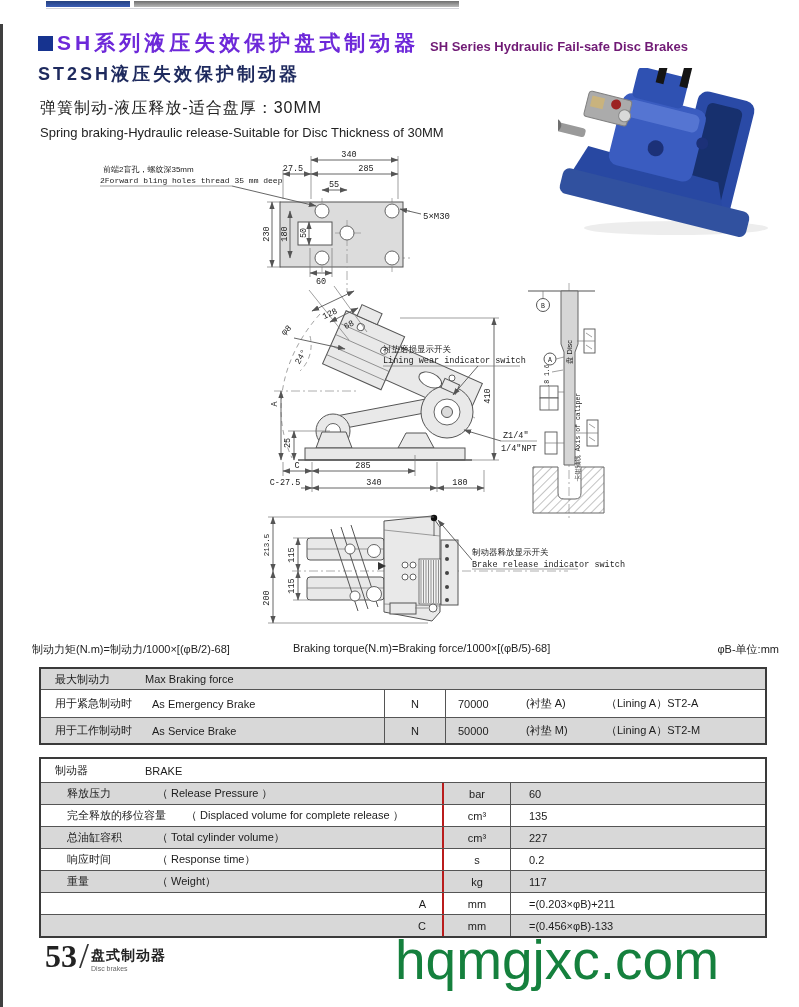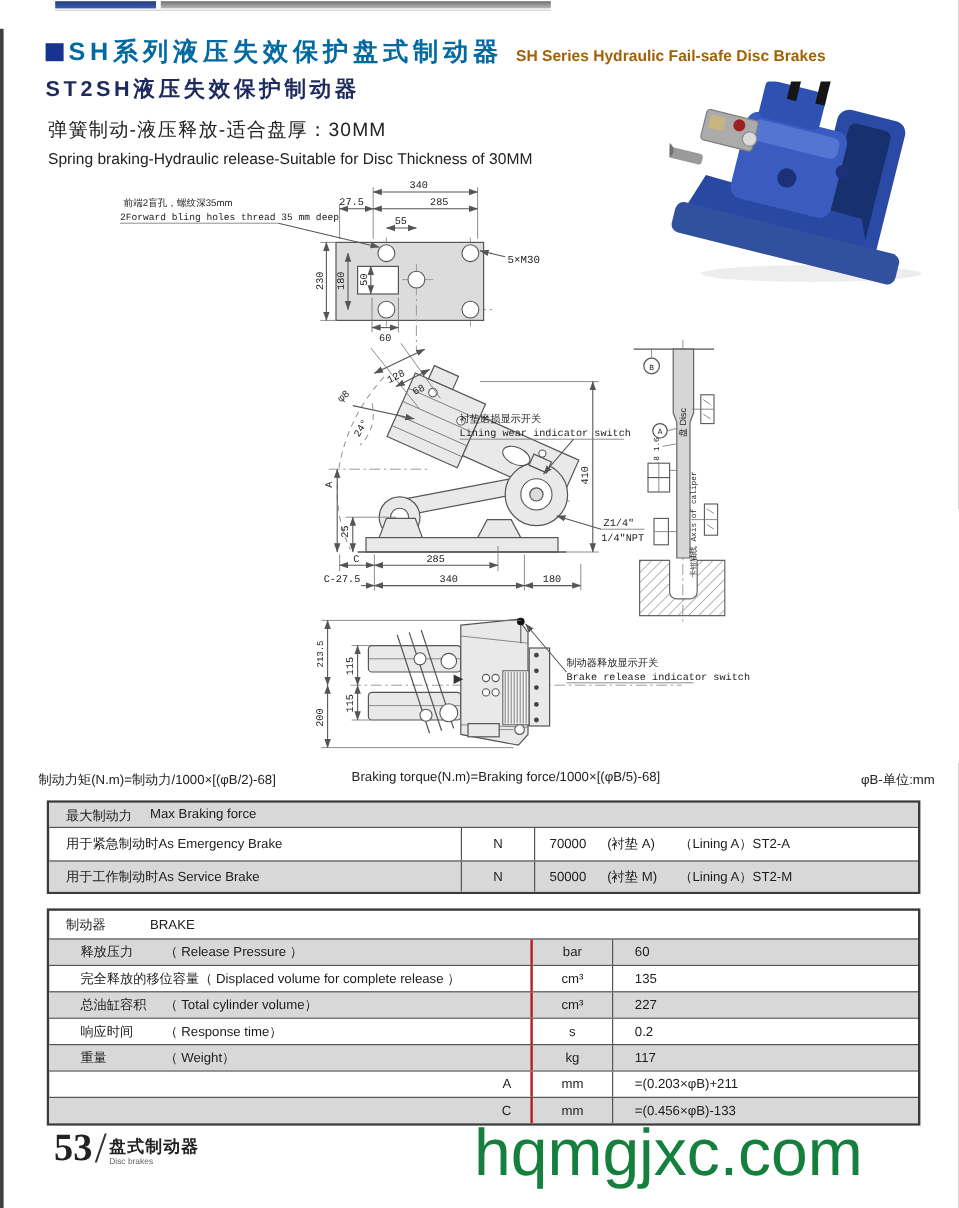--- a/index.html
+++ b/index.html
@@ -4,38 +4,38 @@
 <style>
   html,body{margin:0;padding:0;background:#888;}
   .page{position:relative;width:799px;height:1007px;background:#ffffff;overflow:hidden;
         font-family:"Liberation Sans","DejaVu Sans",sans-serif;color:#1c1c1c;}
   .abs{position:absolute;}
   
   .bar-blue{left:46px;top:1px;width:84px;height:6px;background:linear-gradient(#24407e,#3a5cb4);}
   .bar-gray{left:134px;top:1px;width:325px;height:6px;background:linear-gradient(#6f6f6f,#b9b9b9);}
   .bar-rule{left:46px;top:8px;width:413px;height:1px;background:#d2d2d8;}
   .title-sq{left:38px;top:36px;width:15px;height:15px;background:#16338f;}
-  .title-cn{left:57px;top:29px;font-size:21px;font-weight:bold;color:#0369a1;letter-spacing:4px;white-space:nowrap;}
-  .title-en{left:430px;top:39px;font-size:13px;font-weight:bold;color:#a16207;white-space:nowrap;}
+  .title-cn{left:57px;top:29px;font-size:21px;font-weight:bold;color:#6d28d9;letter-spacing:4px;white-space:nowrap;}
+  .title-en{left:430px;top:39px;font-size:13px;font-weight:bold;color:#701a75;white-space:nowrap;}
   .subtitle{left:38px;top:62px;font-size:18px;font-weight:bold;color:#1e2a5e;letter-spacing:3px;white-space:nowrap;}
   .feature-cn{left:40px;top:98px;font-size:16px;color:#222;letter-spacing:1px;white-space:nowrap;}
   .feature-en{left:40px;top:125px;font-size:13px;color:#222;white-space:nowrap;}
   .left-strip{left:0;top:24px;width:3px;height:983px;background:#3f3f3f;}
   
   .formula{top:642px;font-size:11px;color:#222;white-space:nowrap;}
   .f-cn{left:32px;} .f-en{left:293px;} .f-note{right:20px;}
   
   .tbl{position:absolute;left:39px;width:728px;border:2px solid #3a3a3a;box-sizing:border-box;
        font-size:11px;color:#1c1c1c;background:#fff;}
   .t1{top:667px;} .t2{top:757px;}
   .row{display:flex;border-top:1px solid #555;box-sizing:border-box;align-items:stretch;}
   .row:first-child{border-top:none;}
   .shade{background:#d8d8d8;}
   .h1{height:20px;} .h2{height:28px;} .h3{height:26px;} .h23{height:23px;} .h22{height:22px;}
-  .cell{display:flex;align-items:center;box-sizing:border-box;}
+  .cell{display:flex;align-items:center;box-sizing:border-box;gap:20px;}
   .t1 .c-label{width:343px;padding-left:14px;}
   .t1 .c-unit{width:62px;border-left:1px solid #555;border-right:1px solid #555;justify-content:center;}
   .t1 .c-val{flex:1;padding-left:12px;}
   .t2 .c-label{width:401px;padding-left:26px;position:relative;}
   .t2 .c-unit{width:69px;border-left:2px solid #b91c1c;border-right:1px solid #555;justify-content:center;}
   .t2 .c-val{flex:1;padding-left:18px;}
   .c-head{flex:1;padding-left:14px;display:flex;align-items:center;}
   .cnw{display:inline-block;min-width:70px;}
   .vnum{display:inline-block;min-width:48px;}
   .lincn{display:inline-block;min-width:60px;}

